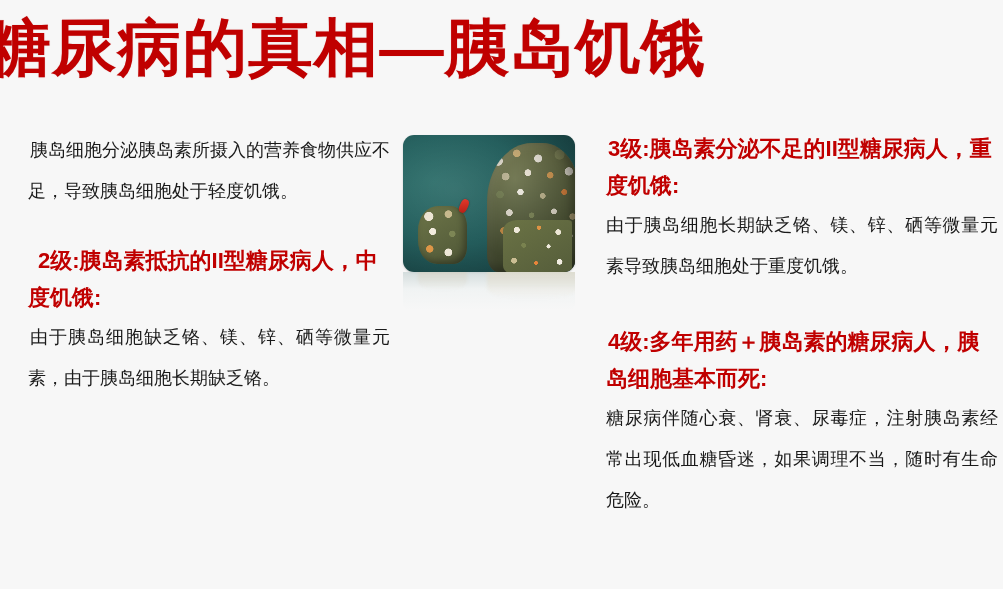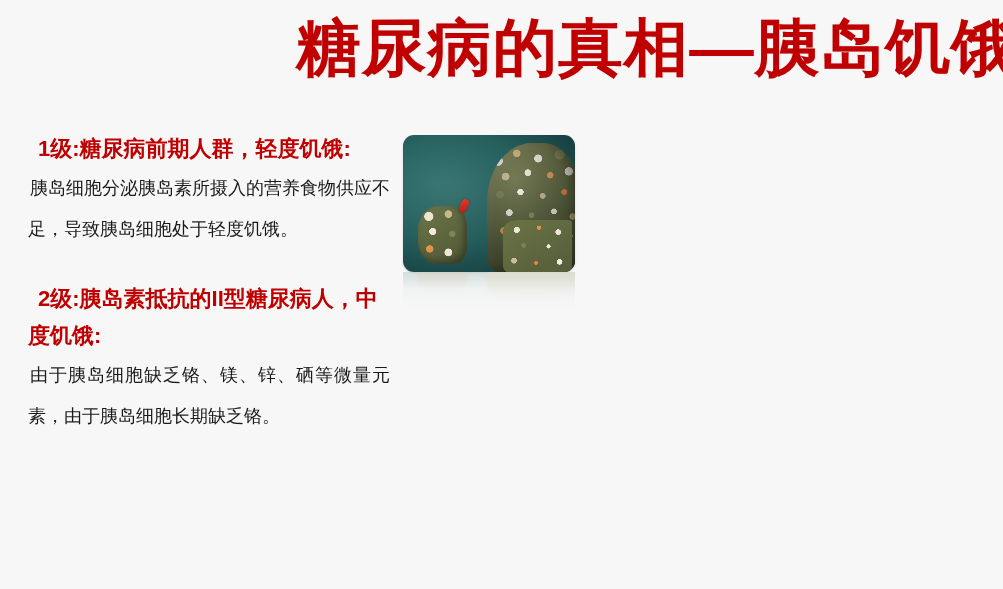--- a/index.html
+++ b/index.html
@@ -22,21 +22,21 @@
     height: 589px;
     background: #f7f7f7;
   }
 
   
   #title-bar {
     position: absolute;
     left: 0;
     top: 11px;
     width: 1003px;
-    text-align: right;
+    text-align: left;
     pointer-events: none;
   }
   #page-title {
     display: inline-block;
     color: #c00000;
     font-family: "Liberation Sans", "DejaVu Sans", sans-serif;
     font-weight: bold;
     font-size: 62px;
     line-height: 74px;
     letter-spacing: 1px;
@@ -244,21 +244,20 @@
 
 <div id="slide">
 
   <div id="title-bar">
     <span id="page-title">糖尿病的真相—胰岛饥饿</span>
   </div>
 
   <div id="left-column" class="column">
 
     <div class="level-block block-1">
-      <p class="level-heading">1级:糖尿病前期人群，轻度饥饿:</p>
       <p class="level-body">胰岛细胞分泌胰岛素所摄入的营养食物供应不足，导致胰岛细胞处于轻度饥饿。</p>
     </div>
 
     <div class="level-block block-2">
       <p class="level-heading">2级:胰岛素抵抗的II型糖尿病人，中度饥饿:</p>
       <p class="level-body">由于胰岛细胞缺乏铬、镁、锌、硒等微量元素，由于胰岛细胞长期缺乏铬。</p>
     </div>
 
   </div>
 
@@ -271,17 +270,25 @@
       <div class="red-pill"></div>
     </div>
     <div id="reflection">
       <div class="refl-head"></div>
       <div class="refl-hand"></div>
     </div>
   </div>
 
   <div id="right-column" class="column">
 
-
+    <div class="level-block block-3">
+      <p class="level-heading">3级:胰岛素分泌不足的II型糖尿病人，重度饥饿:</p>
+      <p class="level-body">由于胰岛细胞长期缺乏铬、镁、锌、硒等微量元素导致胰岛细胞处于重度饥饿。</p>
+    </div>
+
+    <div class="level-block block-4">
+      <p class="level-heading">4级:多年用药＋胰岛素的糖尿病人，胰岛细胞基本而死:</p>
+      <p class="level-body">糖尿病伴随心衰、肾衰、尿毒症，注射胰岛素经常出现低血糖昏迷，如果调理不当，随时有生命危险。</p>
+    </div>
 
   </div>
 
 </div>
 
 </body></html>

